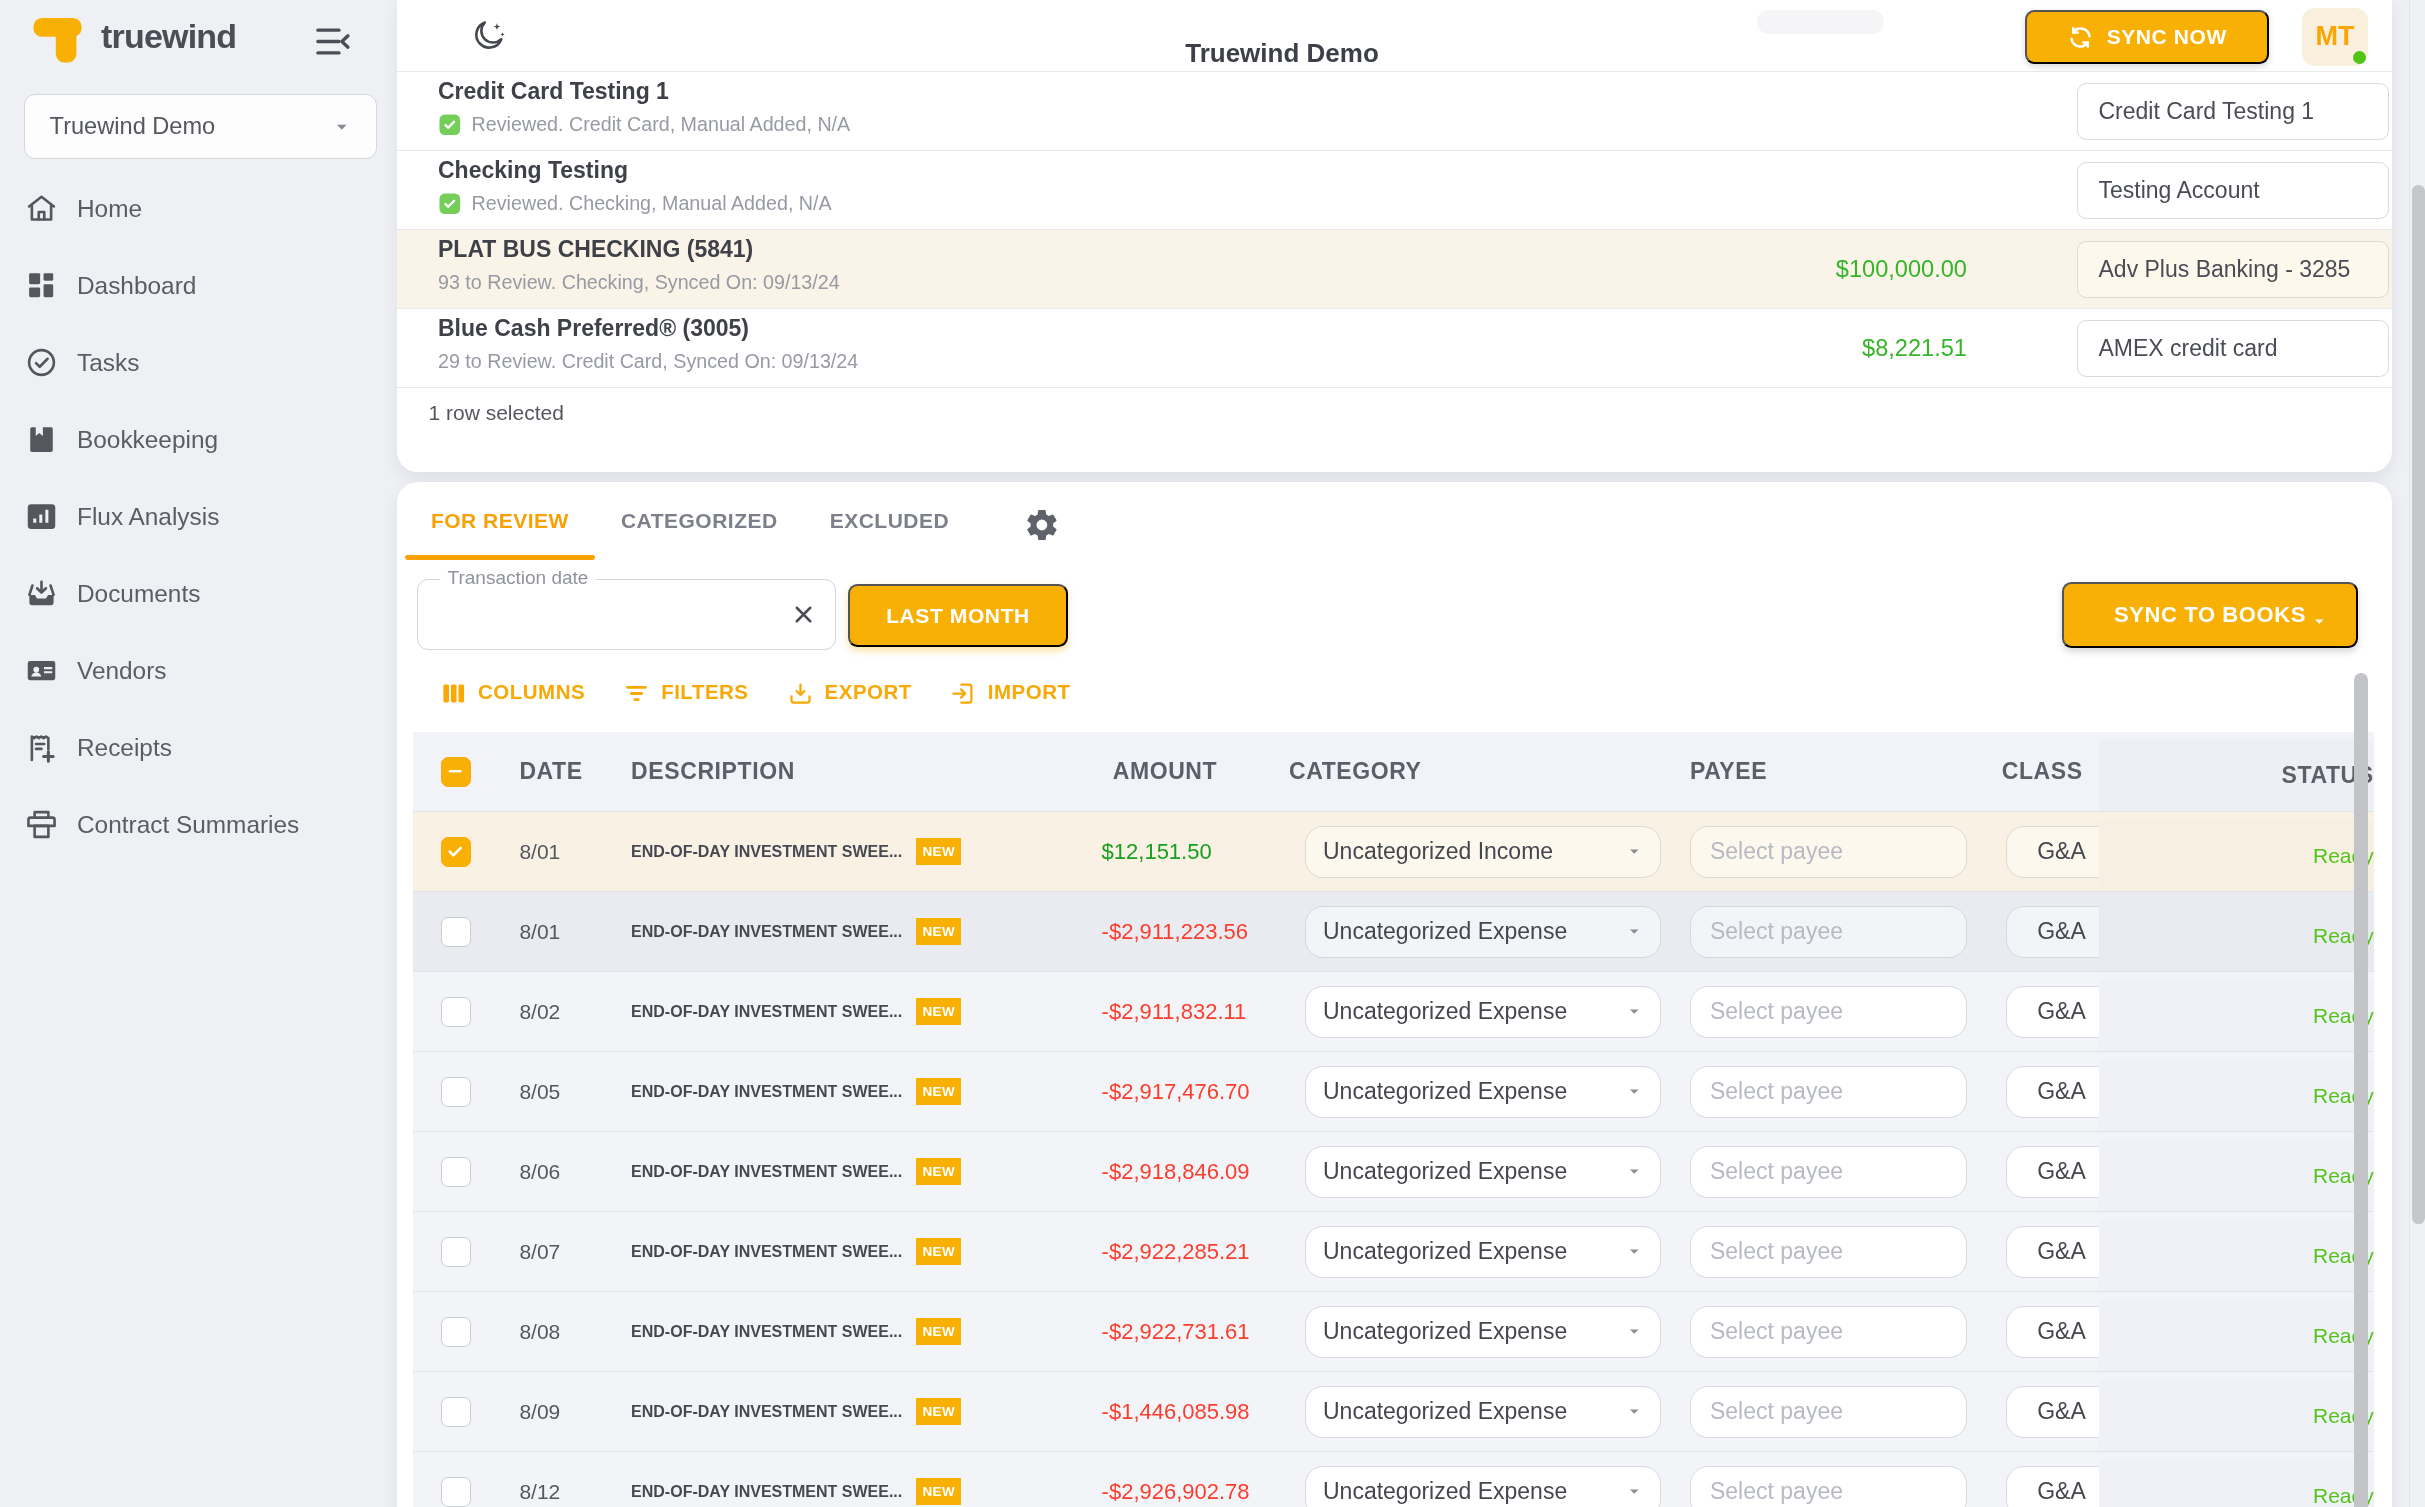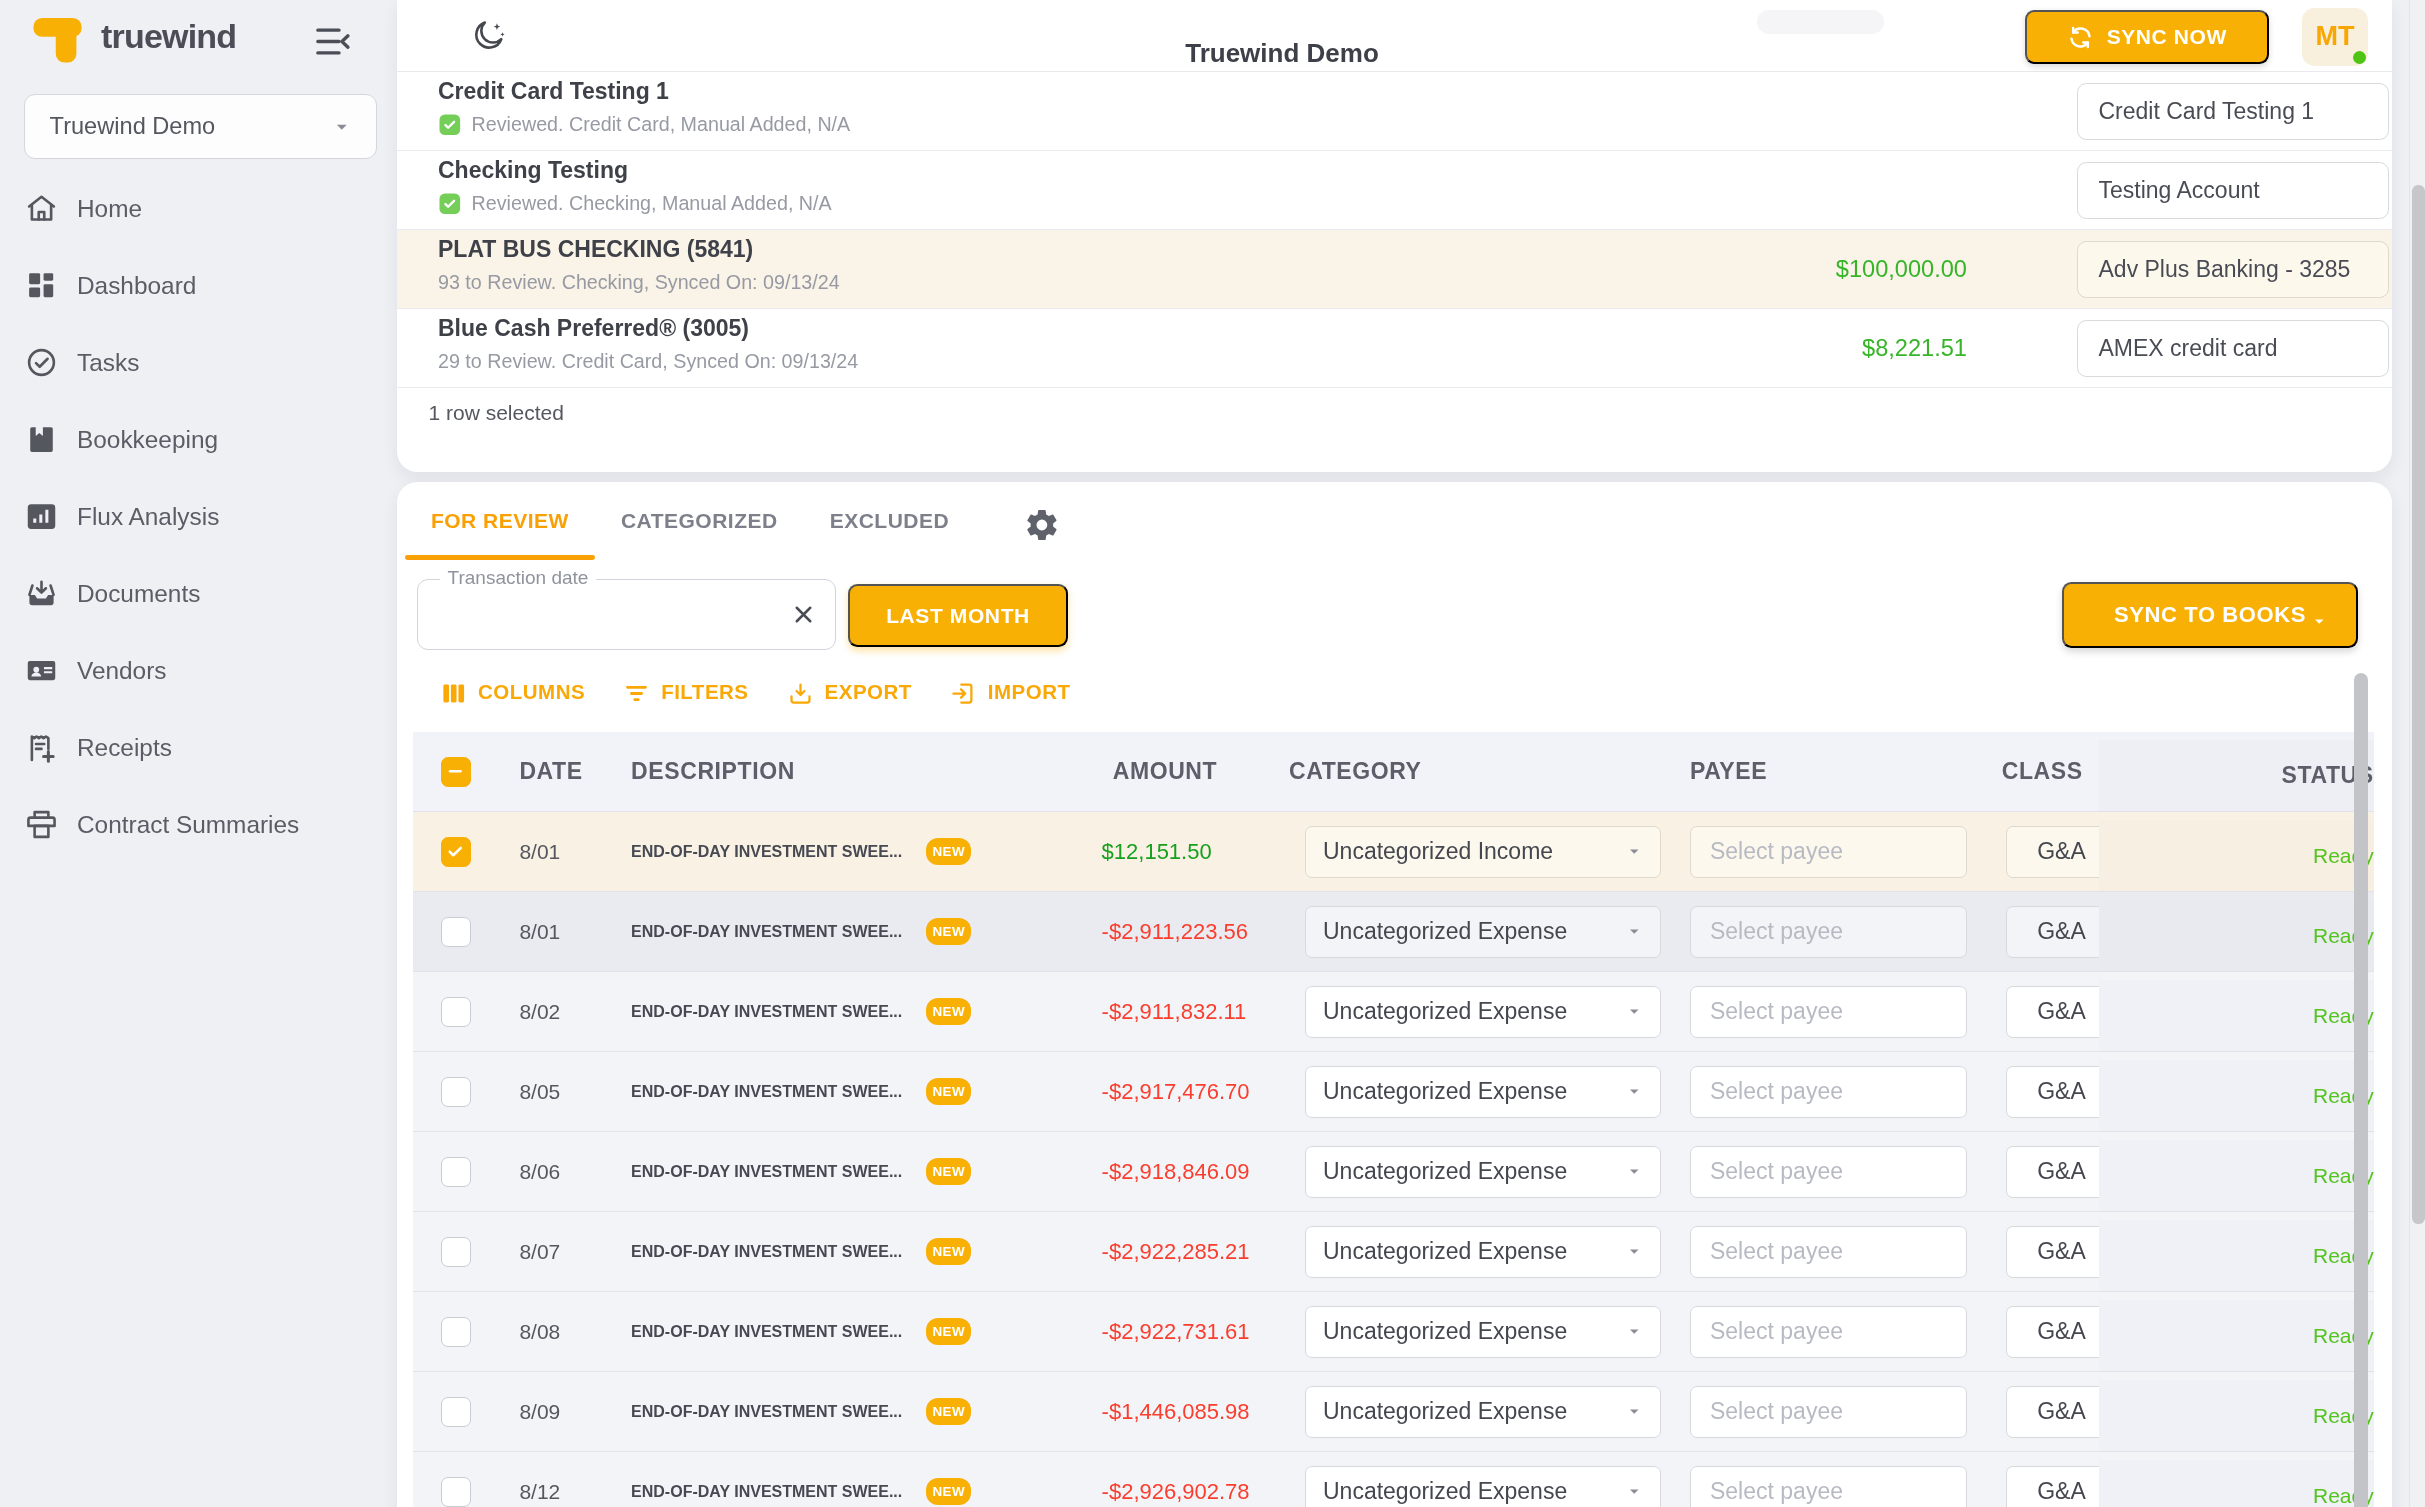--- a/index.html
+++ b/index.html
@@ -99,26 +99,26 @@
   .c-class{width:205px;flex:none}
   .thead .c-class{padding-left:23px}
   .c-status{position:absolute;left:1686px;top:8px;bottom:0;width:275px;display:flex;align-items:center;justify-content:flex-end;background:#eff1f6}
   .thead .c-status{background:#edeff4}
   .trow.sel .c-status{background:#f6efe2}
   .trow.hov .c-status{background:#e8eaef}
   .th{font-size:23px;font-weight:700;color:#5c5f69;letter-spacing:0.6px;white-space:nowrap}
   .pos{color:#17a01e}
   .neg{color:#fb3d2e}
   .ready{font-size:21px;font-weight:500;color:#54c41d}
-  .new-badge{margin-left:24px;width:45px;height:27px;border-radius:12px;background:#F9B005;color:#fff;font-size:13.4px;
+  .new-badge{margin-left:14px;width:45px;height:27px;border-radius:0;background:#F9B005;color:#fff;font-size:13.4px;
              font-weight:700;letter-spacing:0.4px;display:inline-flex;align-items:center;justify-content:center;flex:none}
   .cb{width:30px;height:30px;border-radius:7px;background:#fff;border:1.6px solid #c9ccd3;display:flex;align-items:center;justify-content:center;cursor:pointer}
   .cb.on{background:#F9B005;border-color:#F9B005}
   .cb svg{width:20.5px;height:20.5px}
-  .sel-box{height:52px;border:1.2px solid #d7d9df;border-radius:7px;background:#fff;display:flex;align-items:center;cursor:pointer}
+  .sel-box{height:52px;border:1.2px solid #d7d9df;border-radius:18px;background:#fff;display:flex;align-items:center;cursor:pointer}
   .box-cat{width:356px;margin-left:22px;justify-content:space-between;padding:0 15.7px 0 17.3px}
   .box-payee{width:277px;margin-left:6.3px;padding-left:19px}
   .box-class{width:169px;margin-left:27.5px;padding-left:30px}
   .sel-box .val{font-size:23px;color:#45474f;white-space:nowrap}
   .sel-box .ph{font-size:23px;color:#b7bac3;white-space:nowrap}
   .sel-caret{width:20.5px;height:20.5px;color:#8a8d97;flex:none}
   .trow.sel .sel-box{background:#fdf8ed;border-color:#ded9cb}
   .trow.hov .sel-box{background:#f3f4f7}
 
   

